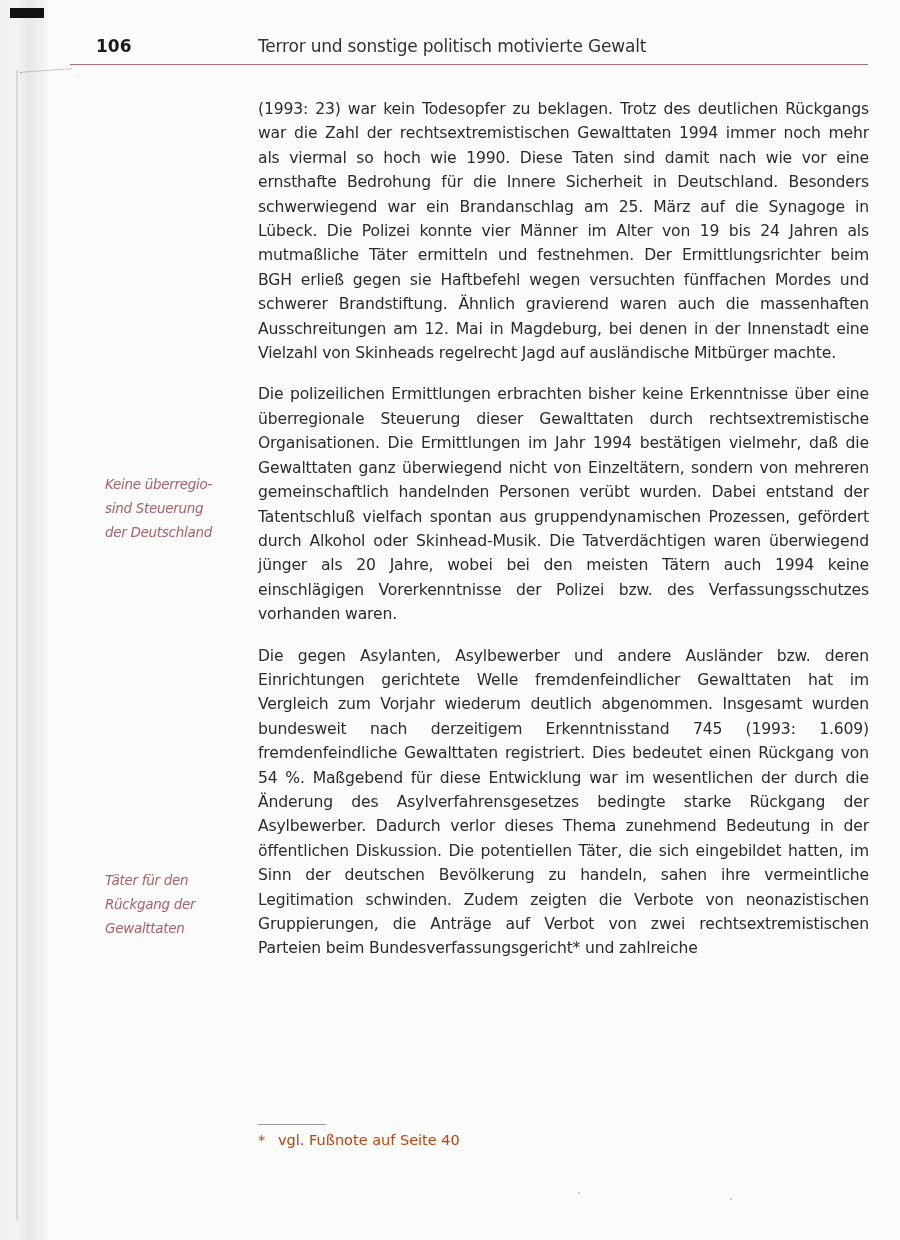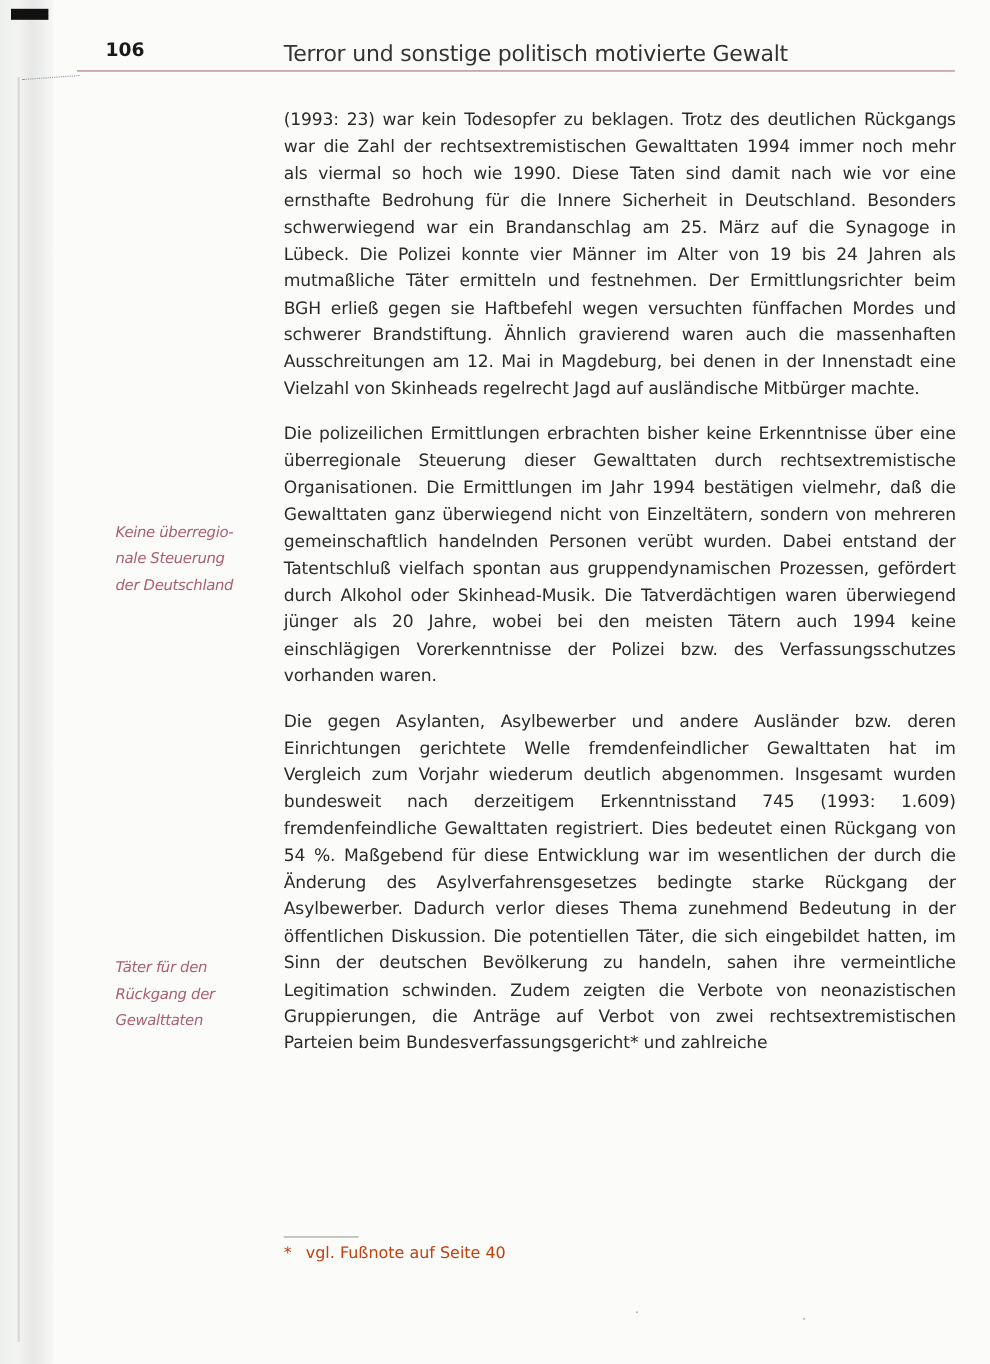--- a/index.html
+++ b/index.html
@@ -24,21 +24,21 @@
     .header {
       position: absolute; left: 96px; top: 36px; width: 770px; height: 30px;
     }
     .page-number {
       position: absolute; left: 0; top: 0;
       font-family: "DejaVu Sans", sans-serif; font-weight: bold;
       font-size: 17px; color: #1a1a1a;
     }
     .running-title {
       position: absolute; left: 162px; top: 0;
-      font-family: "DejaVu Sans", sans-serif; font-size: 20px; color: #333;
+      font-family: "DejaVu Sans", sans-serif; font-size: 17px; color: #333;
       letter-spacing: -0.2px;
     }
     .header-rule {
       position: absolute; left: 70px; top: 64px; width: 798px; height: 0;
       border-top: 1.5px solid #a9707a;
     }
     .scribble {
       position: absolute; left: 20px; top: 60px; width: 52px; height: 10px;
       border-bottom: 1px dotted #8d95a0; transform: rotate(-4deg);
     }
@@ -76,21 +76,21 @@
 <div class="scribble"></div>
 
 <div class="header">
   <span class="page-number">106</span>
   <span class="running-title">Terror und sonstige politisch motivierte Gewalt</span>
 </div>
 <div class="header-rule"></div>
 
 <div class="margin-note" style="top:472px;">
   <div>Keine überregio-</div>
-  <div>nale Steuerung</div>
+  <div>sind Steuerung</div>
   <div>der Deutschland</div>
 </div>
 
 <div class="margin-note" style="top:868px;">
   <div>Täter für den</div>
   <div>Rückgang der</div>
   <div>Gewalttaten</div>
 </div>
 
 <div class="body-column">

